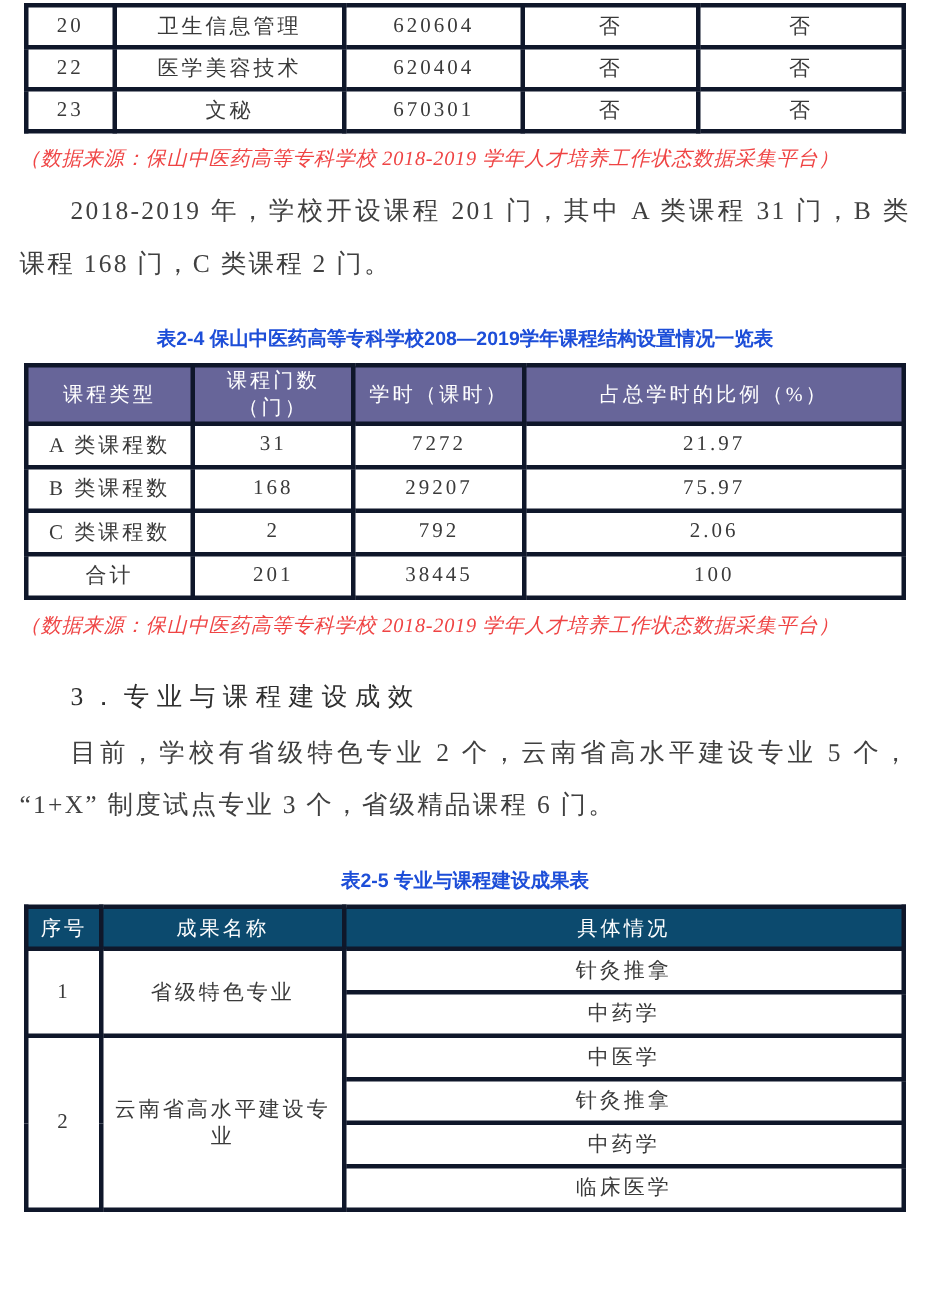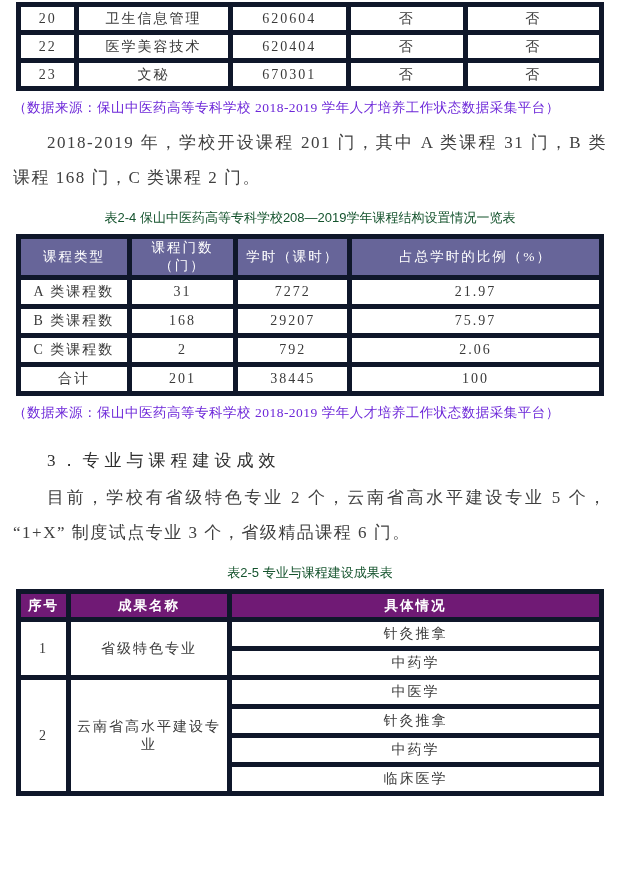--- a/index.html
+++ b/index.html
@@ -5,36 +5,36 @@
   * { margin:0; padding:0; box-sizing:border-box; }
   html,body { width:620px; height:875px; background:#ffffff; overflow:hidden; }
   body {
     font-family:"Liberation Serif","DejaVu Serif",serif;
     color:#3a3a3a;
   }
   .page { padding:2px 13px 0 13px; }
 
   
   table { border-collapse:collapse; width:calc(100% - 6px); margin:0 3px; table-layout:fixed; }
-  td, th { border:5px solid #0f172a; text-align:center; vertical-align:middle;
+  td, th { border:3px solid #0f172a; text-align:center; vertical-align:middle;
            font-size:14px; letter-spacing:2px; font-weight:normal; color:#3a3a3a; }
   .top-tbl td { height:28px; }
   .data-tbl th { background:#676599; color:#ffffff; height:29px; font-size:13.5px; }
   .data-tbl td { height:29px; }
-  .ach-tbl th { background:#701a75; color:#ffffff; height:28px; font-size:13.5px;font-weight:bold; }
+  .ach-tbl th { background:#0c4a6e; color:#ffffff; height:28px; font-size:13.5px; }
   .ach-tbl td { height:29px;text-align:center; }
 
   
-  .note { font-size:13.5px; letter-spacing:0.5px; margin-top:8px; color:#6d28d9; }
+  .note { font-size:13.5px; letter-spacing:0.5px; margin-top:8px; color:#ef4444;font-style:italic; }
   .heading { font-size:17px; font-weight:normal; letter-spacing:5px;
              margin:27px 0 0 0; text-indent:2em; color:#2f2f2f; }
   .para { font-size:17px; line-height:35px; letter-spacing:1.5px; text-indent:2em;
           text-align:justify; margin-top:8px; color:#404040; }
-  .tbl-title { font-family:"Liberation Sans","DejaVu Sans",sans-serif; font-weight:normal;
-               font-size:13px; text-align:center; margin:14px 0 7px 0; color:#14532d; }
+  .tbl-title { font-family:"Liberation Sans","DejaVu Sans",sans-serif; font-weight:bold;
+               font-size:13px; text-align:center; margin:24px 0 7px 0; color:#1d4ed8; }
 </style>
 </head>
 <body>
 
 <div class="page">
 
   <table class="top-tbl">
     <colgroup>
       <col style="width:10%">
         <col style="width:26.3%">

